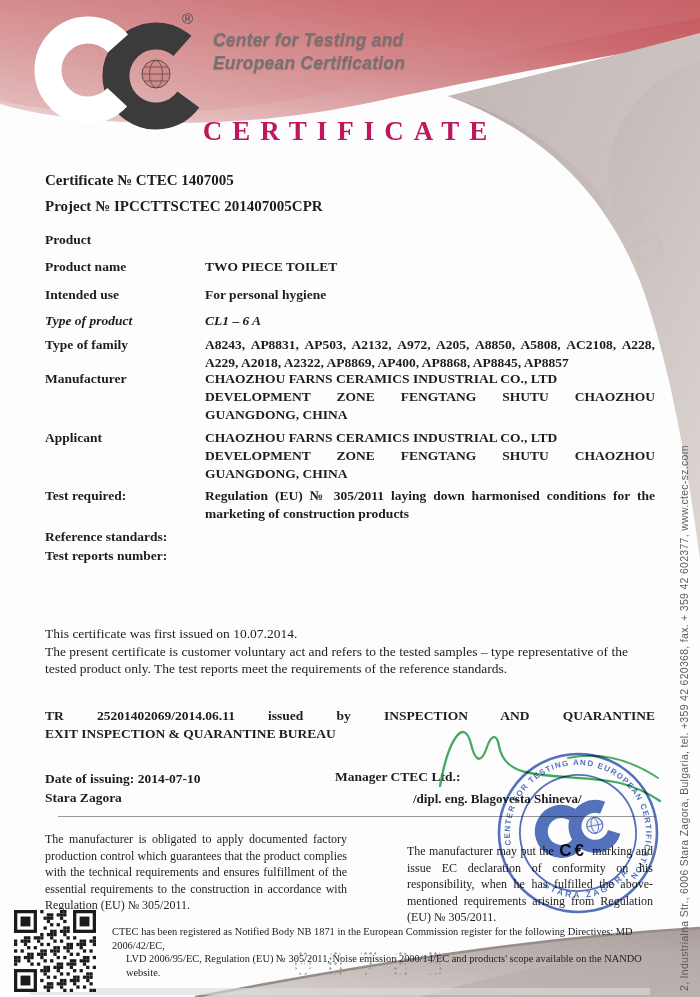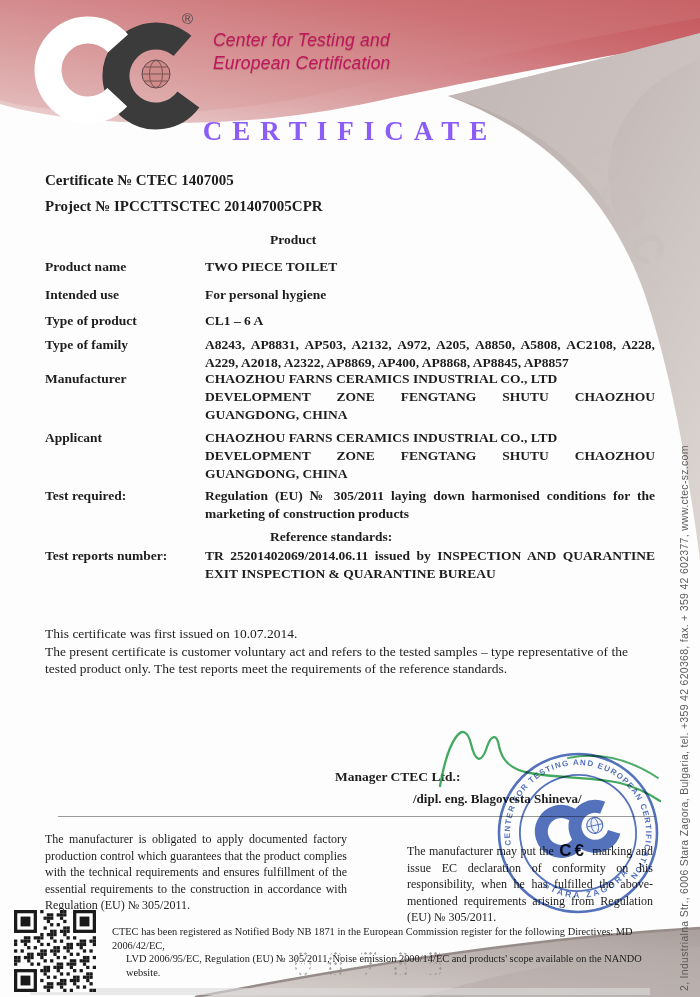--- a/index.html
+++ b/index.html
@@ -6,34 +6,34 @@
   .page{
     position:relative;width:700px;height:997px;background:#fdfdfd;
     margin:0 auto;overflow:hidden;
     font-family:"Liberation Serif",serif;color:#1d1d1d;
   }
   .abs{position:absolute;}
   svg{display:block;}
   
   .tagline{
     position:absolute;left:213px;top:29px;z-index:4;
-    font-family:"Liberation Sans",sans-serif;font-style:italic;font-weight:normal;
-    font-size:17.5px;line-height:23px;color:#be185d;letter-spacing:.2px;
+    font-family:"Liberation Sans",sans-serif;font-style:italic;font-weight:bold;
+    font-size:17.5px;line-height:23px;color:#737373;letter-spacing:.2px;
     text-shadow:0 1px 1px rgba(120,40,40,.35);
   }
   .reg-mark{position:absolute;left:166px;top:10px;z-index:4;color:#4a4a4a;font-size:15px;
     font-family:"Liberation Sans",sans-serif;}
   .doc-title{
     position:absolute;left:0;top:116px;width:700px;text-align:center;z-index:5;
-    font-size:27px;font-weight:bold;letter-spacing:10px;color:#8b5cf6;
+    font-size:27px;font-weight:bold;letter-spacing:10px;color:#be185d;
   }
   
   .meta-line{position:absolute;left:45px;z-index:5;font-size:15px;font-weight:bold;}
   
-  .row{position:absolute;left:45px;width:610px;display:flex;z-index:5;justify-content:center;}
+  .row{position:absolute;left:45px;width:610px;display:flex;z-index:5;}
   .row .lbl{width:160px;flex:0 0 160px;font-weight:bold;font-size:13.5px;line-height:18px;}
   .row .val{flex:1;font-weight:bold;font-size:13.5px;line-height:18px;}
   .vlines .vline.st{text-align:justify;text-align-last:justify;}
   
   .statement{position:absolute;left:45px;top:625px;width:614px;z-index:5;
     font-size:13.5px;line-height:17.5px;}
   
   .issue-left{position:absolute;left:45px;top:769px;z-index:5;font-weight:bold;font-size:13.5px;line-height:19px;}
   .manager{position:absolute;left:335px;top:769px;z-index:5;font-weight:bold;font-size:13.5px;}
   .signatory{position:absolute;left:413px;top:791px;z-index:5;font-weight:bold;font-size:13px;}
@@ -137,21 +137,21 @@
     <div class="lbl">Product</div>
   </div>
   <div class="row" style="top:258px;">
     <div class="lbl">Product name</div>
     <div class="val">TWO PIECE TOILET</div>
   </div>
   <div class="row" style="top:286px;">
     <div class="lbl">Intended use</div>
     <div class="val">For personal hygiene</div>
   </div>
-  <div class="row" style="top:312px;">
+  <div class="row" style="top:312px;font-style:italic;">
     <div class="lbl">Type of product</div>
     <div class="val">CL1 – 6 A</div>
   </div>
   <div class="row" style="top:336px;">
     <div class="lbl">Type of family</div>
     <div class="val vlines">
         <div class="vline st">A8243, AP8831, AP503, A2132, A972, A205, A8850, A5808, AC2108, A228,</div>
         <div class="vline">A229, A2018, A2322, AP8869, AP400, AP8868, AP8845, AP8857</div>
       </div>
   </div>
@@ -174,33 +174,37 @@
   <div class="row" style="top:487px;">
     <div class="lbl">Test required:</div>
     <div class="val vlines">
         <div class="vline st">Regulation (EU) № 305/2011 laying down harmonised conditions for the</div>
         <div class="vline">marketing of construction products</div>
       </div>
   </div>
   <div class="row" style="top:528px;">
     <div class="lbl">Reference standards:</div>
   </div>
-  <div class="row" style="top:547px;">
+  <div class="row" style="top:547px;flex-direction:column;">
     <div class="lbl">Test reports number:</div>
     <div class="val vlines">
         <div class="vline st">TR 25201402069/2014.06.11 issued by INSPECTION AND QUARANTINE</div>
         <div class="vline">EXIT INSPECTION &amp; QUARANTINE BUREAU</div>
       </div>
   </div>
 
   <div class="statement">
     <div>This certificate was first issued on 10.07.2014.</div>
     <div>The present certificate is customer voluntary act and refers to the tested samples – type representative of the tested product only. The test reports meet the requirements of the reference standards.</div>
   </div>
 
+  <div class="issue-left">
+    <div>Date of issuing: 2014-07-10</div>
+    <div>Stara Zagora</div>
+  </div>
   <div class="manager">Manager CTEC Ltd.:</div>
   <div class="signatory">/dipl. eng. Blagovesta Shineva/</div>
 
   <svg class="signature" width="245" height="115" viewBox="0 0 245 115">
     <path d="M22,88 C30,42 46,18 53,46 C57,63 63,67 69,49 C73,37 79,35 81,48 C84,64 94,72 112,75 C148,81 175,79 202,85 C218,89 230,95 242,103" fill="none" stroke="#2f9e4f" stroke-width="2.3" stroke-linecap="round" opacity="0.9"></path>
     <path d="M150,60 C180,54 210,60 240,80" fill="none" stroke="#2f9e4f" stroke-width="2" stroke-linecap="round" opacity="0.85"></path>
   </svg>
 
   <svg class="stamp" width="172" height="186" viewBox="0 0 172 186">
     <g opacity="0.82">

